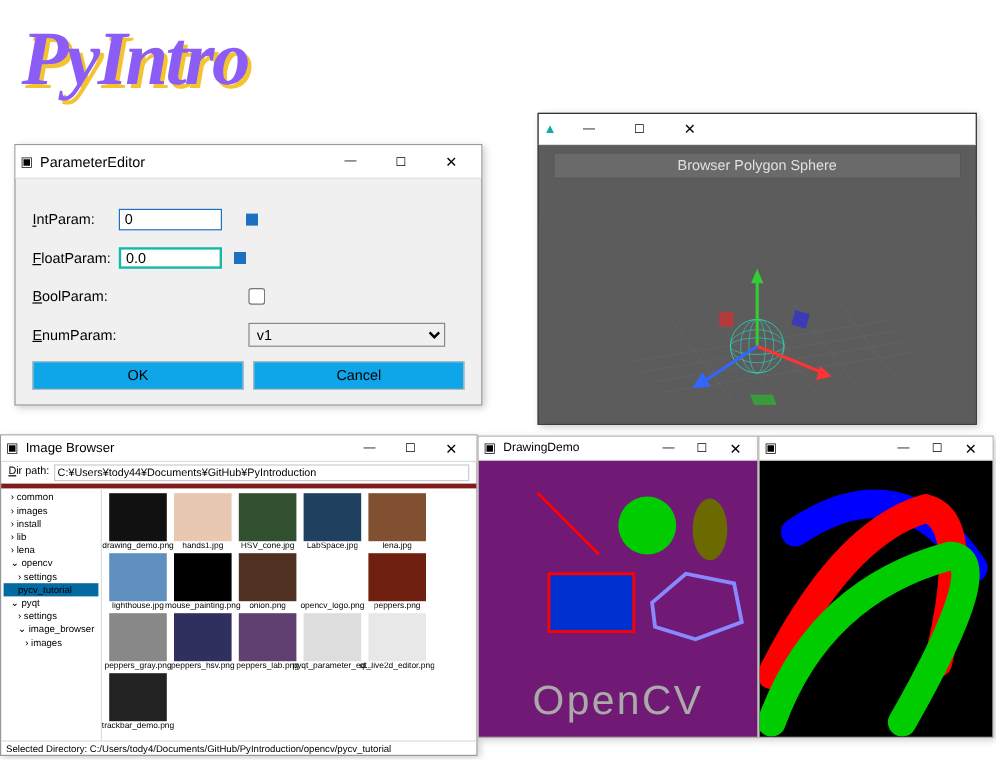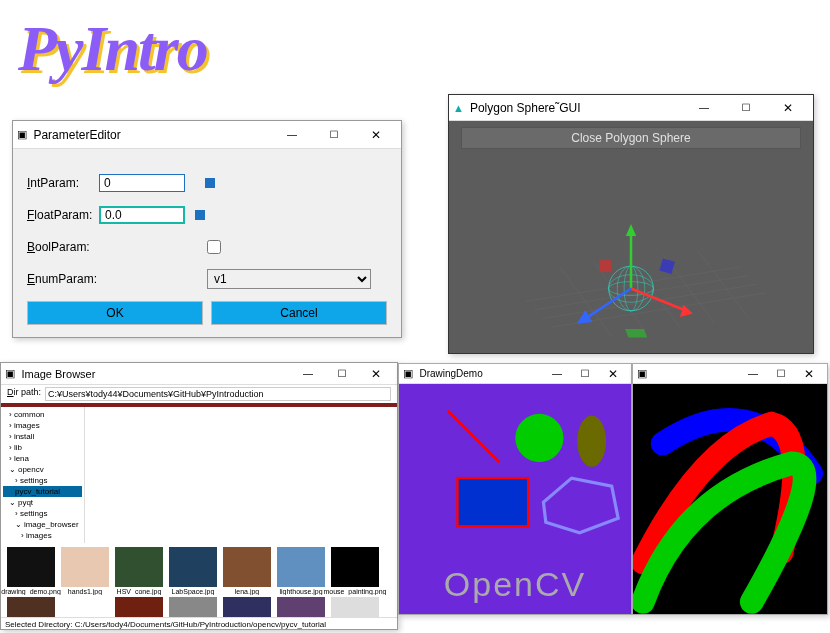--- a/index.html
+++ b/index.html
@@ -43,37 +43,37 @@
 .polybtns { display: flex; flex-direction: column; align-items: center; padding: 6px 0; gap: 2px; }
 .polybtns .pbtn { width: 340px; background: #6a6a6a; color: #e0e0e0; border: 1px solid #555; height: 22px; font-size: 12px; display: flex; align-items: center; justify-content: center; }
 .viewport { position: absolute; top: 60px; left: 0; right: 0; bottom: 0; background: #5c5c5c; overflow: hidden; }
 
 
 #imgbrowser { top: 362px; left: 0; width: 398px; height: 268px; background: #fff; }
 #imgbrowser .titlebar { height: 22px; font-size: 11px; }
 #imgbrowser .winbtn { width: 34px; height: 20px; }
 .dirpath { font-size: 9px; padding: 2px 6px; border-bottom: 4px solid #7f1d1d; display: flex; gap: 4px; }
 .dirpath input { flex: 1; border: 1px solid #ccc; font-size: 9px; padding: 1px 2px; }
-.ibbody { display: flex; height: 210px; flex-direction: column; }
+.ibbody { display: flex; height: 210px; }
 .tree { width: 84px; border-right: 1px solid #ddd; font-size: 8px; padding: 2px; overflow: hidden; }
 .tree div { padding: 1px 0 1px 6px; white-space: nowrap; }
 .tree .sel { background: #0369a1; }
 .tree .i1 { padding-left: 12px; }
 .tree .i2 { padding-left: 18px; }
 .thumbs { flex: 1; display: flex; flex-wrap: wrap; align-content: flex-start; gap: 2px; padding: 4px; overflow: hidden; }
 .thumb { width: 52px; display: flex; flex-direction: column; align-items: center; }
 .thumb .timg { width: 48px; height: 40px; background: #333; }
 .thumb .tname { font-size: 7px; text-align: center; margin-top: 1px; white-space: nowrap; overflow: hidden; }
 .statusbar { font-size: 8px; padding: 2px 4px; border-top: 1px solid #ddd; }
 
 
 #drawdemo { top: 363px; left: 398px; width: 234px; height: 252px; background: #fff; border: 1px solid #aaa; }
 #drawdemo .titlebar { height: 20px; font-size: 10px; }
 #drawdemo .winbtn { width: 28px; height: 18px; }
-#drawdemo .canvas { width: 100%; height: calc(100% - 20px); background: #6d28d9; position: relative; overflow: hidden; padding-left: 44px; }
+#drawdemo .canvas { width: 100%; height: calc(100% - 20px); background: #701a75; position: relative; overflow: hidden; padding-left: 44px; }
 .opencv-text { position: absolute; bottom: 10px; left: 0; right: 0; text-align: center; color: #aaa; font-size: 34px; font-weight: 300; letter-spacing: 2px; }
 
 
 #paintwin { top: 363px; left: 632px; width: 196px; height: 252px; background: #fff; border: 1px solid #aaa; }
 #paintwin .titlebar { height: 20px; font-size: 10px; }
 #paintwin .winbtn { width: 28px; height: 18px; }
 #paintwin .canvas { width: 100%; height: calc(100% - 20px); background: #000; position: relative; overflow: hidden; }
 
 svg { display: block; }
 </style>
@@ -114,30 +114,29 @@
     <div class="btnrow">
       <button>OK</button>
       <button>Cancel</button>
     </div>
   </div>
 </div>
 
 <div id="polygui" class="win">
   <div class="titlebar">
     <span class="ticon">▲</span>
-    <span class="ttext">Polygon Sphere˜GUI</span>
     <div class="winbtns">
       <div class="winbtn min"></div>
       <div class="winbtn max"></div>
       <div class="winbtn cls"></div>
     </div>
   </div>
   <div class="body">
     <div class="polybtns">
-      <div class="pbtn">Close Polygon Sphere</div>
+      <div class="pbtn">Browser Polygon Sphere</div>
     </div>
     <div class="viewport">
       <svg width="100%" height="100%" viewBox="0 0 366 200">
 
         <g stroke="#6a6a6a" stroke-width="0.5">
           <line x1="70" y1="150" x2="320" y2="110"></line>
             <line x1="80" y1="160" x2="330" y2="120"></line>
           <line x1="90" y1="170" x2="340" y2="130"></line>
             <line x1="60" y1="140" x2="310" y2="100"></line>
           <line x1="100" y1="100" x2="160" y2="180"></line>

